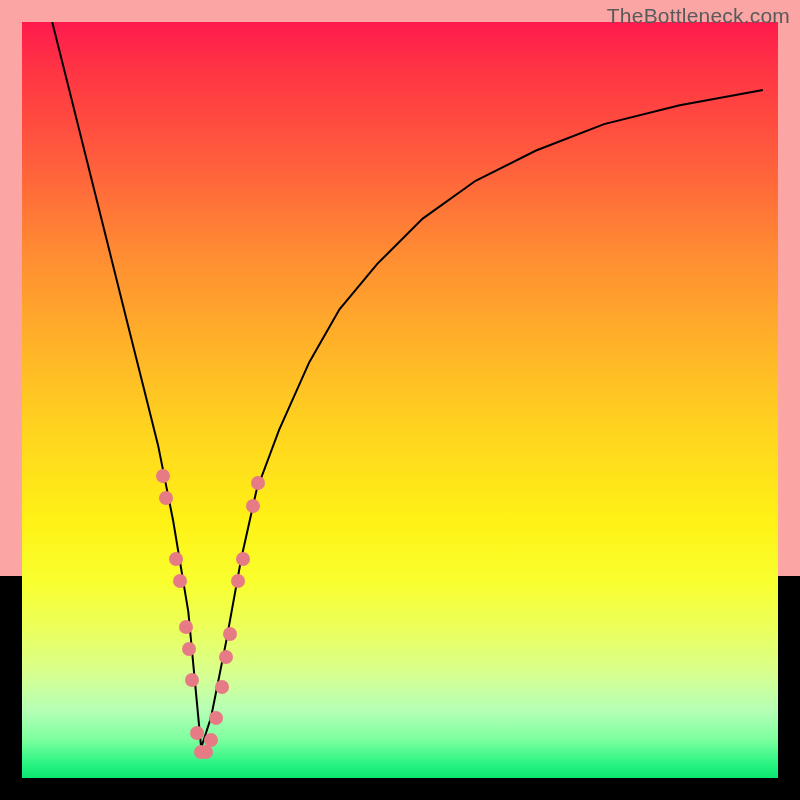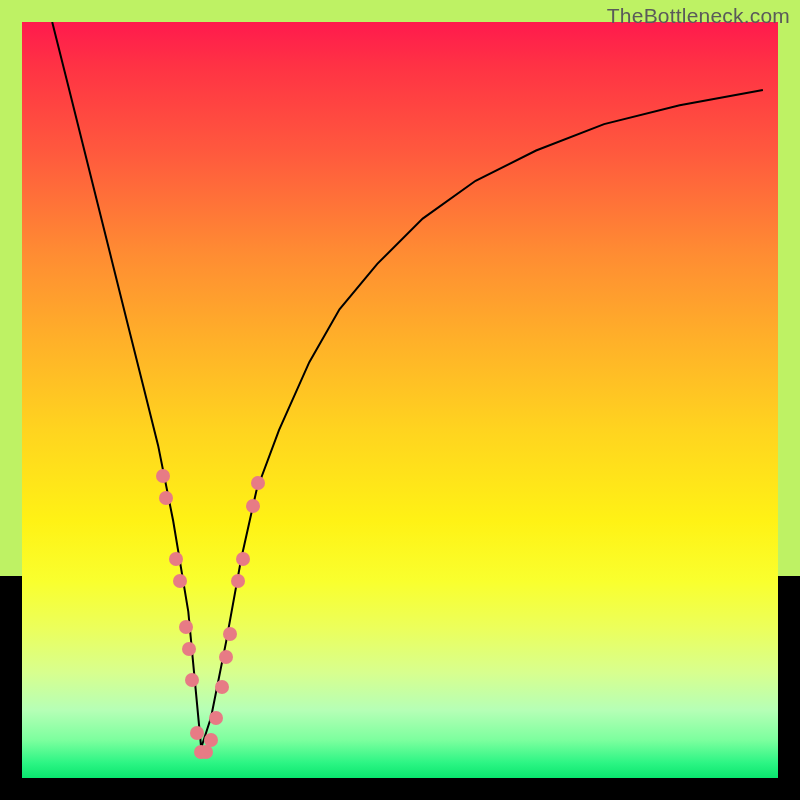--- a/index.html
+++ b/index.html
@@ -7,21 +7,21 @@
     padding: 0;
     background: #000;
     width: 800px;
     height: 800px;
     overflow: hidden;
     font-family: Arial, sans-serif;
   }
   .outer {
     width: 800px;
     height: 576px;
-    background: #bef264;
+    background: #fca5a5;
     position: relative;
   }
   .plot {
     position: absolute;
     left: 22px;
     top: 22px;
     width: 756px;
     height: 756px;
     background: linear-gradient(to bottom,
       #ff1a4d 0%,

